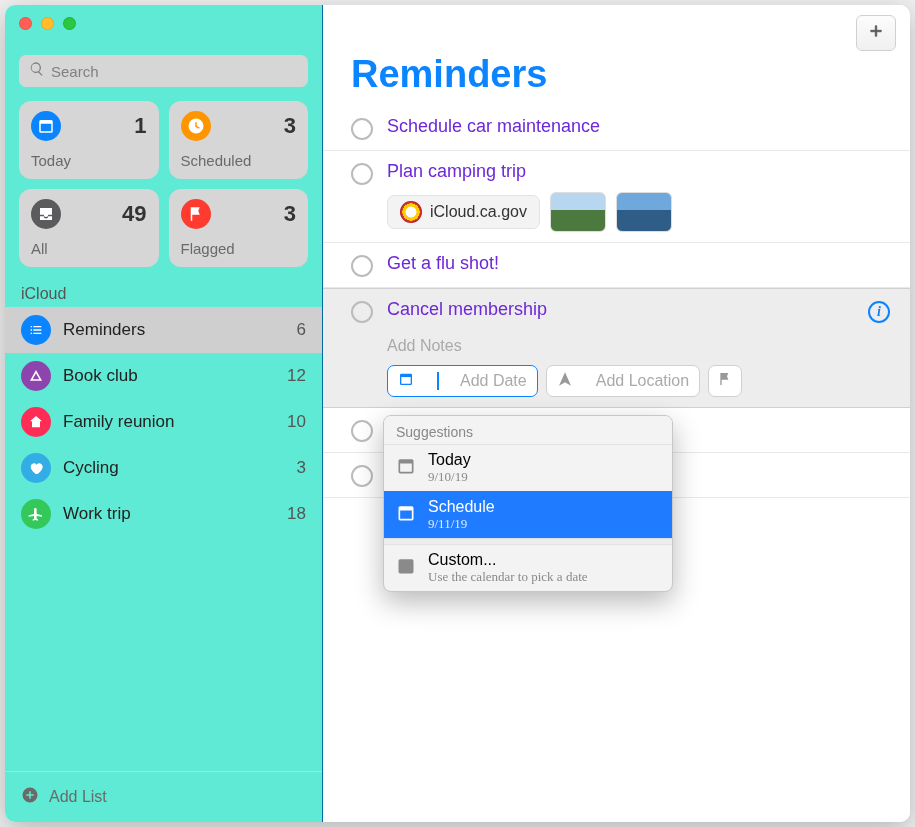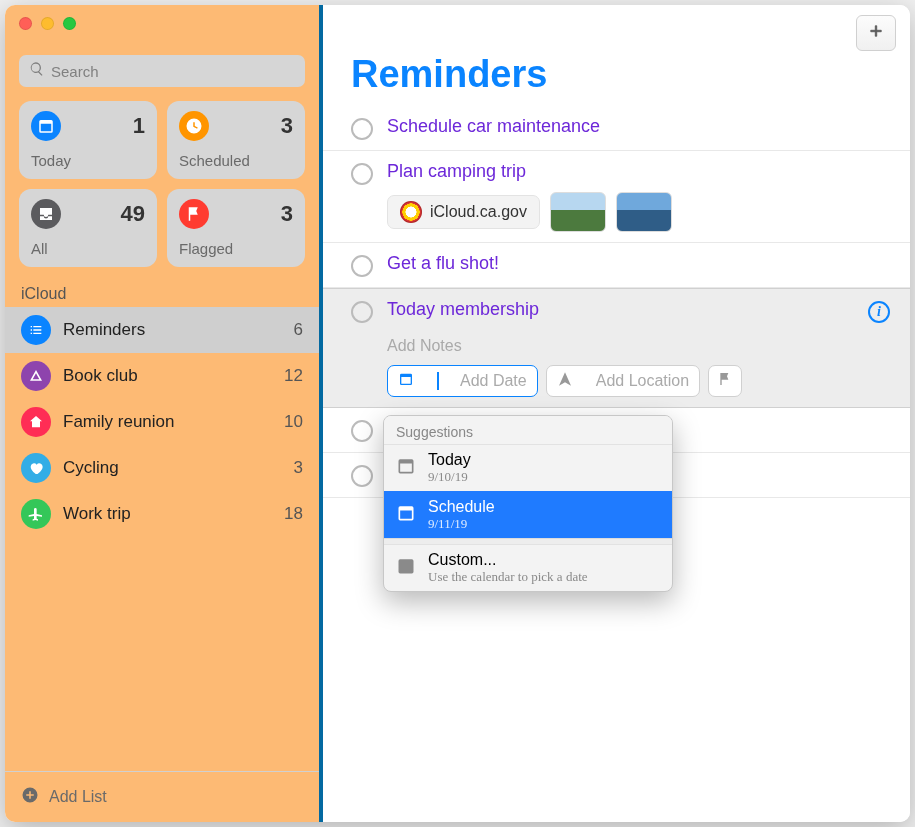--- a/index.html
+++ b/index.html
@@ -27,22 +27,22 @@
     width: 13px; height: 13px; border-radius: 50%;
     box-shadow: inset 0 0 0 1px rgba(0,0,0,0.1);
   }
   .dot.red { background:#ff5f57; }
   .dot.yellow { background:#febc2e; }
   .dot.green { background:#28c840; }
 
   
   .sidebar {
     width: 318px; height: 100%;
-    background: #fdba74;
-    border-right: 4px solid #0369a1;
+    background: #5eead4;
+    border-right: 1px solid #0369a1;
     display: flex; flex-direction: column;
     padding-top: 40px;
   }
   .search {
     margin: 10px 14px;
     background: #d6d6d6;
     border-radius: 7px;
     height: 32px;
     display: flex; align-items: center;
     padding: 0 10px;
@@ -380,21 +380,21 @@
       <div class="rem-row">
         <div class="circle"></div>
         <div class="rem-body">
           <div class="rem-title">Get a flu shot!</div>
         </div>
       </div>
 
       <div class="rem-row editing">
         <div class="circle"></div>
         <div class="rem-body">
-          <div class="rem-title">Today membership</div>
+          <div class="rem-title">Cancel membership</div>
           <div class="rem-notes">Add Notes</div>
           <div class="rem-chips">
             <div class="chip active">
               <span><svg viewBox="0 0 24 24">
                     <path d="M5 4h14a2 2 0 012 2v13a2 2 0 01-2 2H5a2 2 0 01-2-2V6a2 2 0 012-2zm0 5v10h14V9H5z"></path>
                   </svg></span>
               <span class="cursor"></span>
               <span>Add Date</span>
             </div>
             <div class="chip loc">

